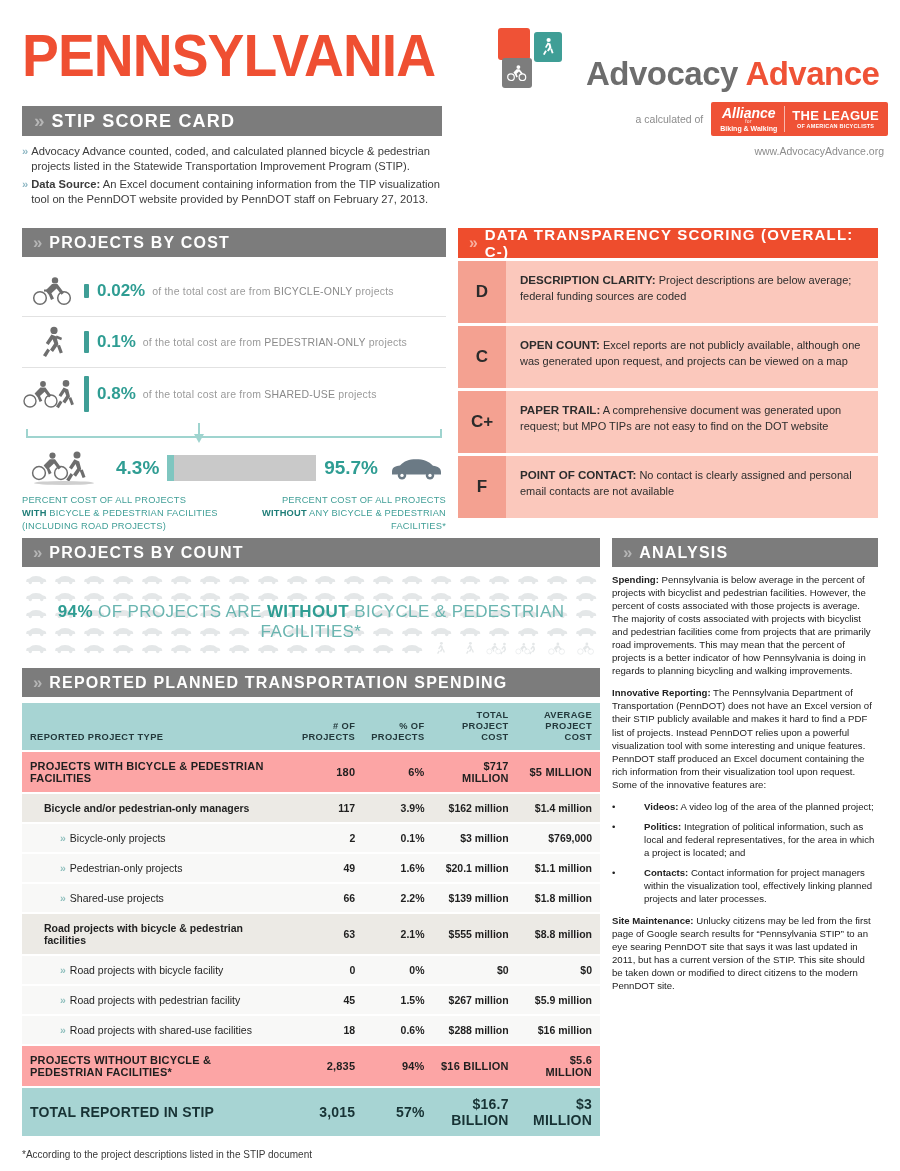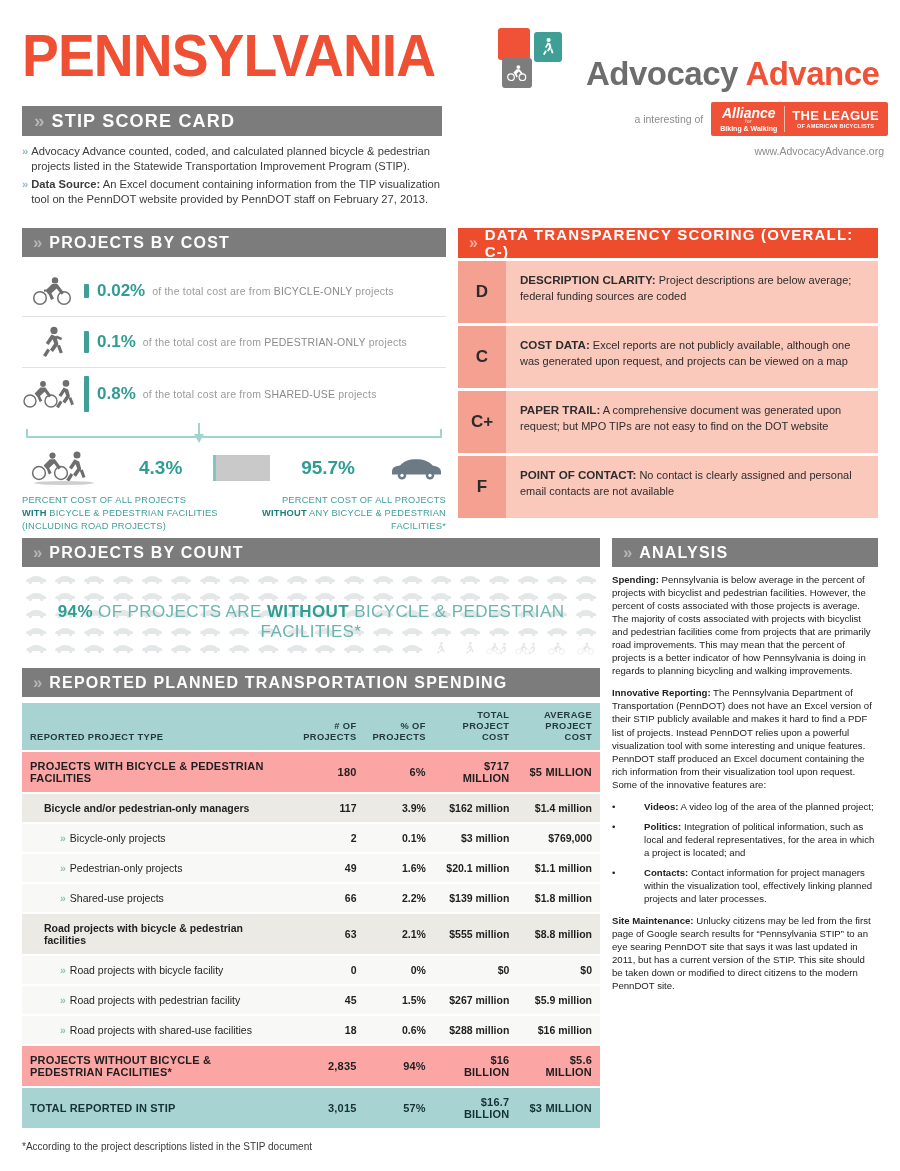--- a/index.html
+++ b/index.html
@@ -80,21 +80,21 @@
   .cost-desc b { color: #8a8a8a; font-weight: normal; }
 
   .brace { position: relative; height: 26px; margin-top: 2px; }
   .brace-line { position: absolute; left: 4px; right: 4px; top: 8px; height: 9px;
                 border: 2px solid #9fd4cf; border-top: none; }
   .brace-arrow { position: absolute; left: 50%; top: 13px; margin-left: -40px;
                  width: 0; height: 0; border-left: 5px solid transparent; border-right: 5px solid transparent;
                  border-top: 9px solid #9fd4cf; }
   .brace-stem { position: absolute; left: 50%; top: 2px; margin-left: -36px; width: 2px; height: 13px; background:#9fd4cf;}
 
-  .total-bar-row { display: flex; align-items: center; margin-top: 4px; gap: 23px; }
+  .total-bar-row { display: flex; align-items: center; margin-top: 4px; }
   .tb-icon { width: 86px; display: flex; align-items: flex-end; justify-content: center; color:#6e6e6e;}
   .tb-pct { color: #2f9d93; font-weight: bold; font-size: 19px; margin: 0 8px;
             font-family:"Liberation Sans Narrow","Liberation Sans",sans-serif;}
   .tb-bar { flex: 1; height: 26px; background: #c9c9c9; display: flex; }
   .tb-bar .seg-teal { width: 4.3%; background: #7fc6c0; }
   .tb-car { width: 60px; display: flex; align-items: center; justify-content: center; color: #6b7a85; }
   .caption-row { display: flex; margin-top: 9px; }
   .cap { font-size: 9.3px; line-height: 1.42; color: #3f9e96; letter-spacing: .2px;
          font-family:"Liberation Sans Narrow","Liberation Sans",sans-serif; }
   .cap b { color: #1f7e78; font-weight: bold; }
@@ -139,21 +139,21 @@
   th.c-tot { text-align: right; width: 85px; }
   th.c-avg { text-align: right; width: 84px; }
   td { font-size: 10.5px; padding: 8px 8px; color: #1f1f1f; }
   td.type { text-align: left; }
   td.num, td.pct, td.tot, td.avg { text-align: right; font-weight: bold; }
   tr.lvl0 td { background: #fca5a5; font-weight: bold; font-size: 11px; letter-spacing: .2px; }
   tr.lvl1 td { background: #eceae5; font-weight: bold; }
   tr.lvl1 td.type { padding-left: 22px; }
   tr.lvl2 td { background: #f8f8f7; }
   tr.lvl2 td.type { padding-left: 38px; }
-  tr.total td { background: #a7d4d3; font-weight: bold; font-size: 11px; color: #173234; letter-spacing: .2px; }
+  tr.total td { background: #a7d4d3; font-weight: bold; font-size: 14px; color: #173234; letter-spacing: .2px; }
   .rchev { color: #8fbfbd; font-weight: bold; margin-right: 5px; letter-spacing: -1px; }
   .footnote { font-size: 10px; color: #3a3a3a; margin-top: 11px;
               font-family:"Liberation Sans Narrow","Liberation Sans",sans-serif; }
 
   
   .an-panel { position: absolute; left: 612px; top: 538px; width: 266px; }
   .an-bar { height: 29px; font-size: 16px; padding-left: 11px; }
   .an-body { margin-top: 6px; font-size: 9.6px; line-height: 1.36; color: #222; text-align: left;
              font-family: "Liberation Sans", sans-serif; }
   .an-body p { margin-bottom: 9px; }
@@ -213,21 +213,21 @@
               </svg>
           </div>
         </div>
         <div class="logo-text">
           <span class="g">Advocacy</span>
           <span class="r">Advance</span>
         </div>
       </div>
 
       <div class="partner-row">
-        <span class="partner-label">a interesting of</span>
+        <span class="partner-label">a calculated of</span>
         <div class="partner-box">
           <div class="pb-left">
             <div class="t1">Alliance</div>
             <div class="t2">for</div>
             <div class="t3">Biking &amp; Walking</div>
           </div>
           <div class="pb-div"></div>
           <div class="pb-right">
             <div class="t1">THE LEAGUE</div>
             <div class="t2">OF AMERICAN BICYCLISTS</div>
@@ -359,21 +359,21 @@
       <span class="chev" style="color:#f7b0a0">»</span>
       <span>DATA TRANSPARENCY SCORING (OVERALL: C-)</span>
     </div>
 
     <div class="dts-row">
       <div class="dts-grade">D</div>
       <div class="dts-text"><b>DESCRIPTION CLARITY:</b><span> Project descriptions are below average; federal funding sources are coded</span></div>
     </div>
     <div class="dts-row">
       <div class="dts-grade">C</div>
-      <div class="dts-text"><b>COST DATA:</b><span> Excel reports are not publicly available, although one was generated upon request, and projects can be viewed on a map</span></div>
+      <div class="dts-text"><b>OPEN COUNT:</b><span> Excel reports are not publicly available, although one was generated upon request, and projects can be viewed on a map</span></div>
     </div>
     <div class="dts-row">
       <div class="dts-grade">C+</div>
       <div class="dts-text"><b>PAPER TRAIL:</b><span> A comprehensive document was generated upon request; but MPO TIPs are not easy to find on the DOT website</span></div>
     </div>
     <div class="dts-row">
       <div class="dts-grade">F</div>
       <div class="dts-text"><b>POINT OF CONTACT:</b><span> No contact is clearly assigned and personal email contacts are not available</span></div>
     </div>
   </div>

